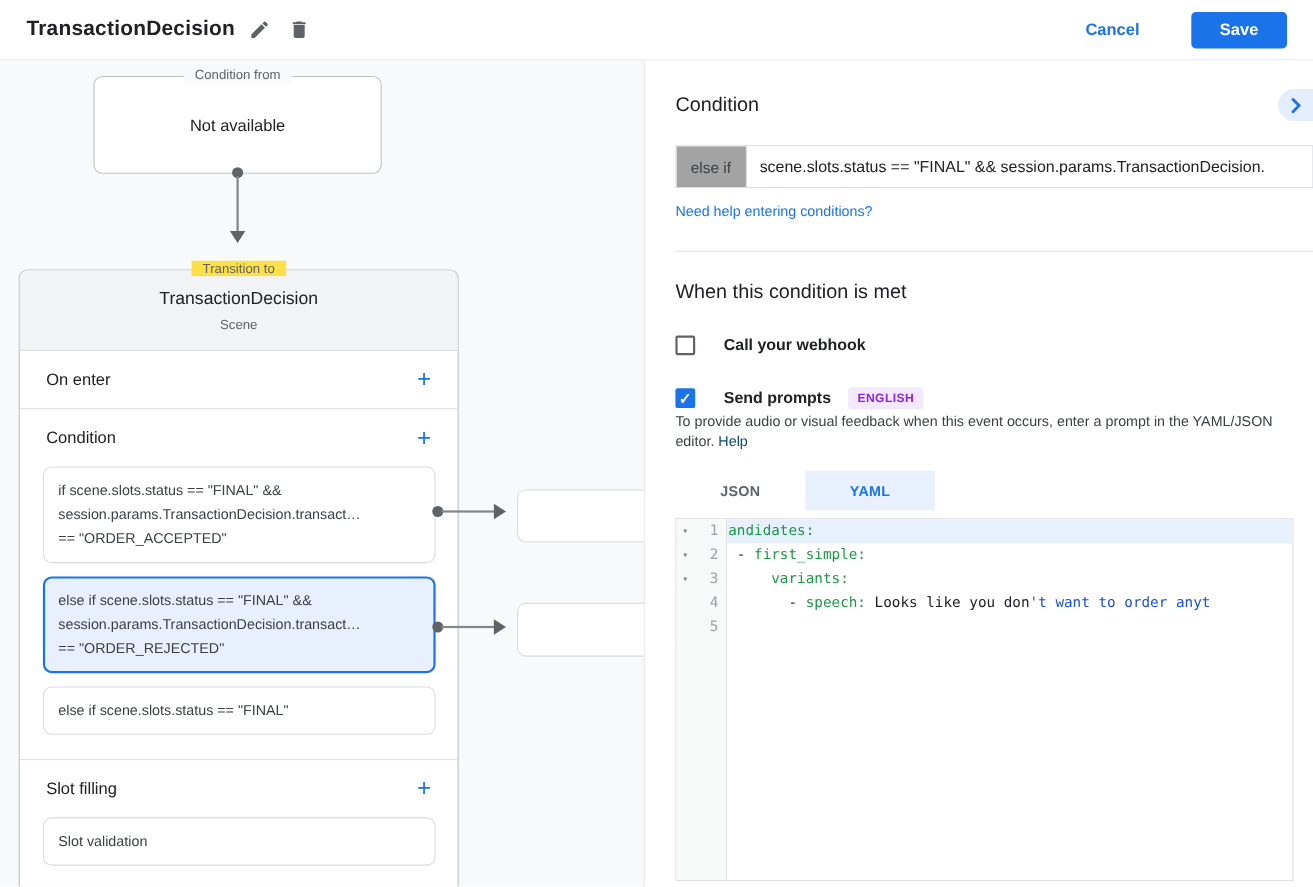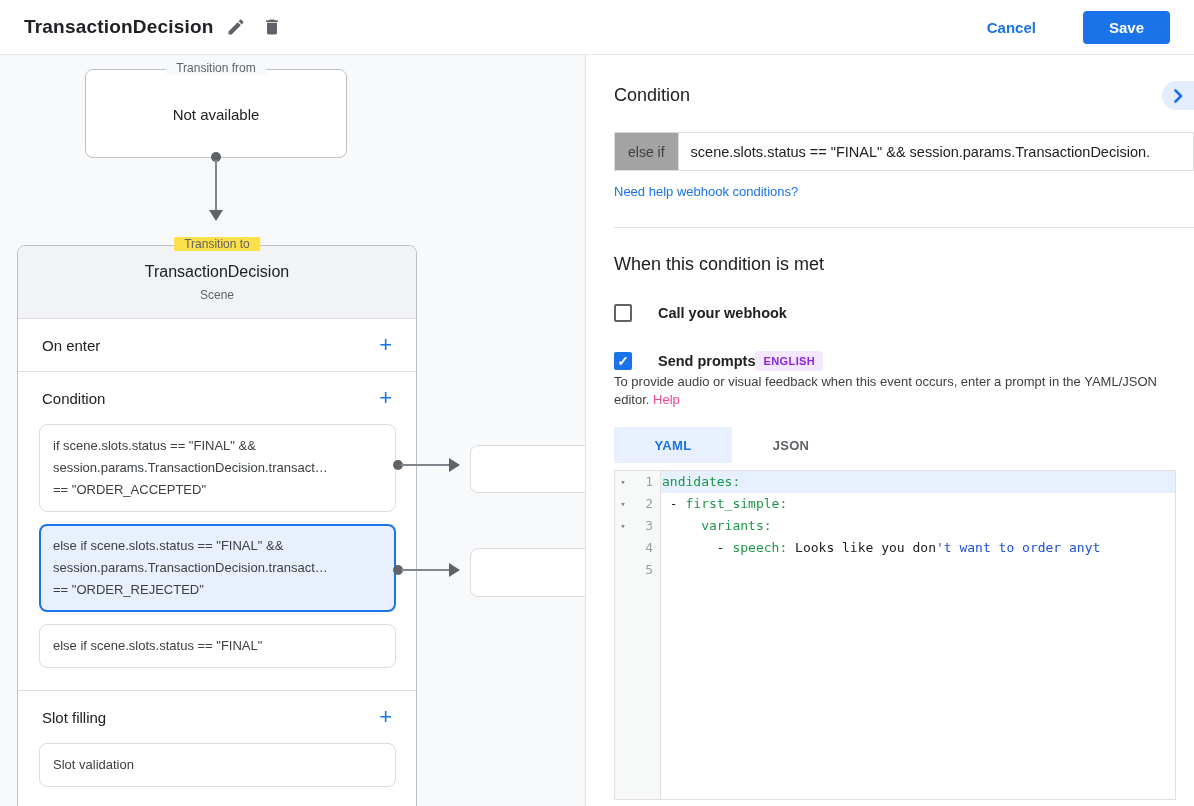--- a/index.html
+++ b/index.html
@@ -85,24 +85,24 @@
   .p-divider { border-bottom:1px solid #e0e0e0; margin-top:27px; }
 
   .p-sec2 { padding:26px 18px 0 28px; }
   .sec2-title { font-size:18px; font-weight:normal; margin-bottom:29px; }
   .check-row { display:flex; align-items:center; margin-bottom:29px; }
   .checkbox { width:18px; height:18px; border-radius:2px; flex:none; cursor:pointer; }
   .checkbox.off { border:2px solid #5f6368; background:#fff; }
   .checkbox.on { background:#1a73e8; color:#fff; font-size:14px; font-weight:bold;
     display:flex; align-items:center; justify-content:center; line-height:1; }
   .check-label { font-size:14.5px; font-weight:bold; margin-left:26px; }
-  .lang-badge { margin-left:0; background:#f3e8fd; color:#8e24e0; font-size:11px;
+  .lang-badge { margin-left:16px; background:#f3e8fd; color:#8e24e0; font-size:11px;
     font-weight:bold; letter-spacing:.4px; padding:4px 8px; border-radius:3px; }
   .desc { font-size:13px; color:#3c4043; line-height:18px; max-width:566px; margin:-12px 0 18px 0; }
-  .desc a { color:#ec4899; text-decoration:none; }
+  .desc a { color:#0c4a6e; text-decoration:none; }
 
   .tabs { display:flex; }
   .tab { width:118px; height:36px; display:flex; align-items:center; justify-content:center;
     font-size:13px; font-weight:bold; cursor:pointer; color:#5f6368; background:transparent; border:none;
     font-family:inherit; letter-spacing:.3px; }
   .tab.active { background:#e8f0fe; color:#1a73e8; }
 
   .editor { margin-top:7px; border:1px solid #e0e0e0; height:330px; background:#fff;
     font-family:"DejaVu Sans Mono", monospace; font-size:13px; overflow:hidden; }
   .ed-line { display:flex; height:22px; line-height:22px; }
@@ -138,21 +138,21 @@
     <button class="btn-text">Cancel</button>
     <button class="btn-filled">Save</button>
   </div>
 </div>
 
 <div class="main">
 
   <div class="canvas">
 
     <div class="tfrom-box">
-      <span class="legend">Transition from</span>
+      <span class="legend">Condition from</span>
       <div class="tfrom-value">Not available</div>
     </div>
 
     <div class="v-connector">
       <div class="dot"></div>
       <div class="line"></div>
       <div class="head"></div>
     </div>
 
     <div class="scene-card">
@@ -228,21 +228,21 @@
         <button class="chev-btn">
           <svg viewBox="0 0 14 14">
               <polyline points="4.5,1.5 10,7 4.5,12.5" stroke-linecap="round" stroke-linejoin="round"></polyline>
             </svg>
         </button>
       </div>
       <div class="cond-input-row">
         <div class="cond-prefix">else if</div>
         <input class="cond-input" type="text" value="scene.slots.status == &quot;FINAL&quot; &amp;&amp; session.params.TransactionDecision." style="">
       </div>
-      <a class="help-link" href="#">Need help webhook conditions?</a>
+      <a class="help-link" href="#">Need help entering conditions?</a>
       <div class="p-divider"></div>
     </div>
 
     <div class="p-sec2">
       <h2 class="sec2-title">When this condition is met</h2>
 
       <div class="check-row">
         <div class="checkbox off"></div>
         <span class="check-label">Call your webhook</span>
       </div>
@@ -252,22 +252,22 @@
           <span>✓</span>
         </div>
         <span class="check-label">Send prompts</span>
         <span class="lang-badge">ENGLISH</span>
       </div>
 
       <p class="desc"><span>To provide audio or visual feedback when this event occurs, enter a prompt in the YAML/JSON editor.</span>
         <a href="#">Help</a></p>
 
       <div class="tabs">
+        <button class="tab">JSON</button>
         <button class="tab active">YAML</button>
-        <button class="tab">JSON</button>
       </div>
 
       <div class="editor">
         <div class="ed-line hl">
           <span class="gut-fold">▾</span>
           <span class="gut-num">1</span>
           <span class="ed-code"><span class="k">andidates:</span></span>
         </div>
         <div class="ed-line">
           <span class="gut-fold">▾</span>

